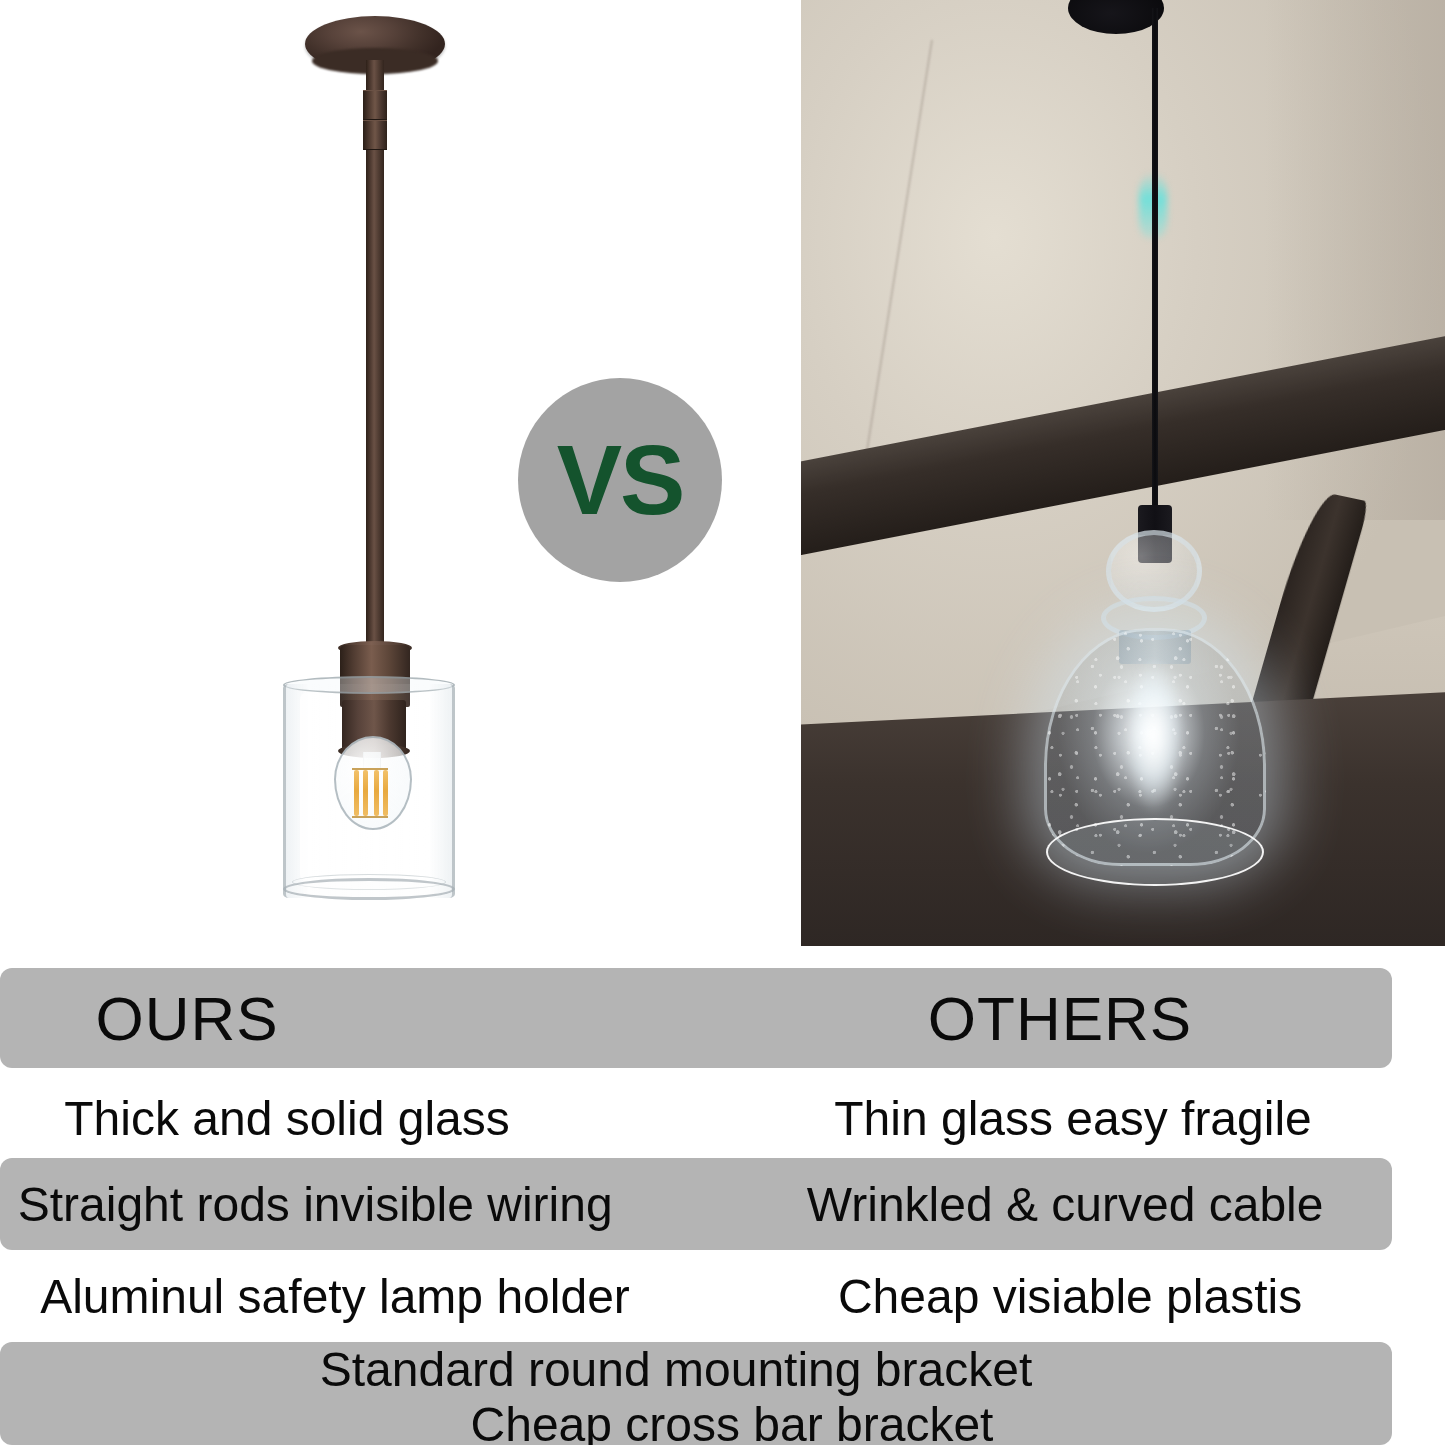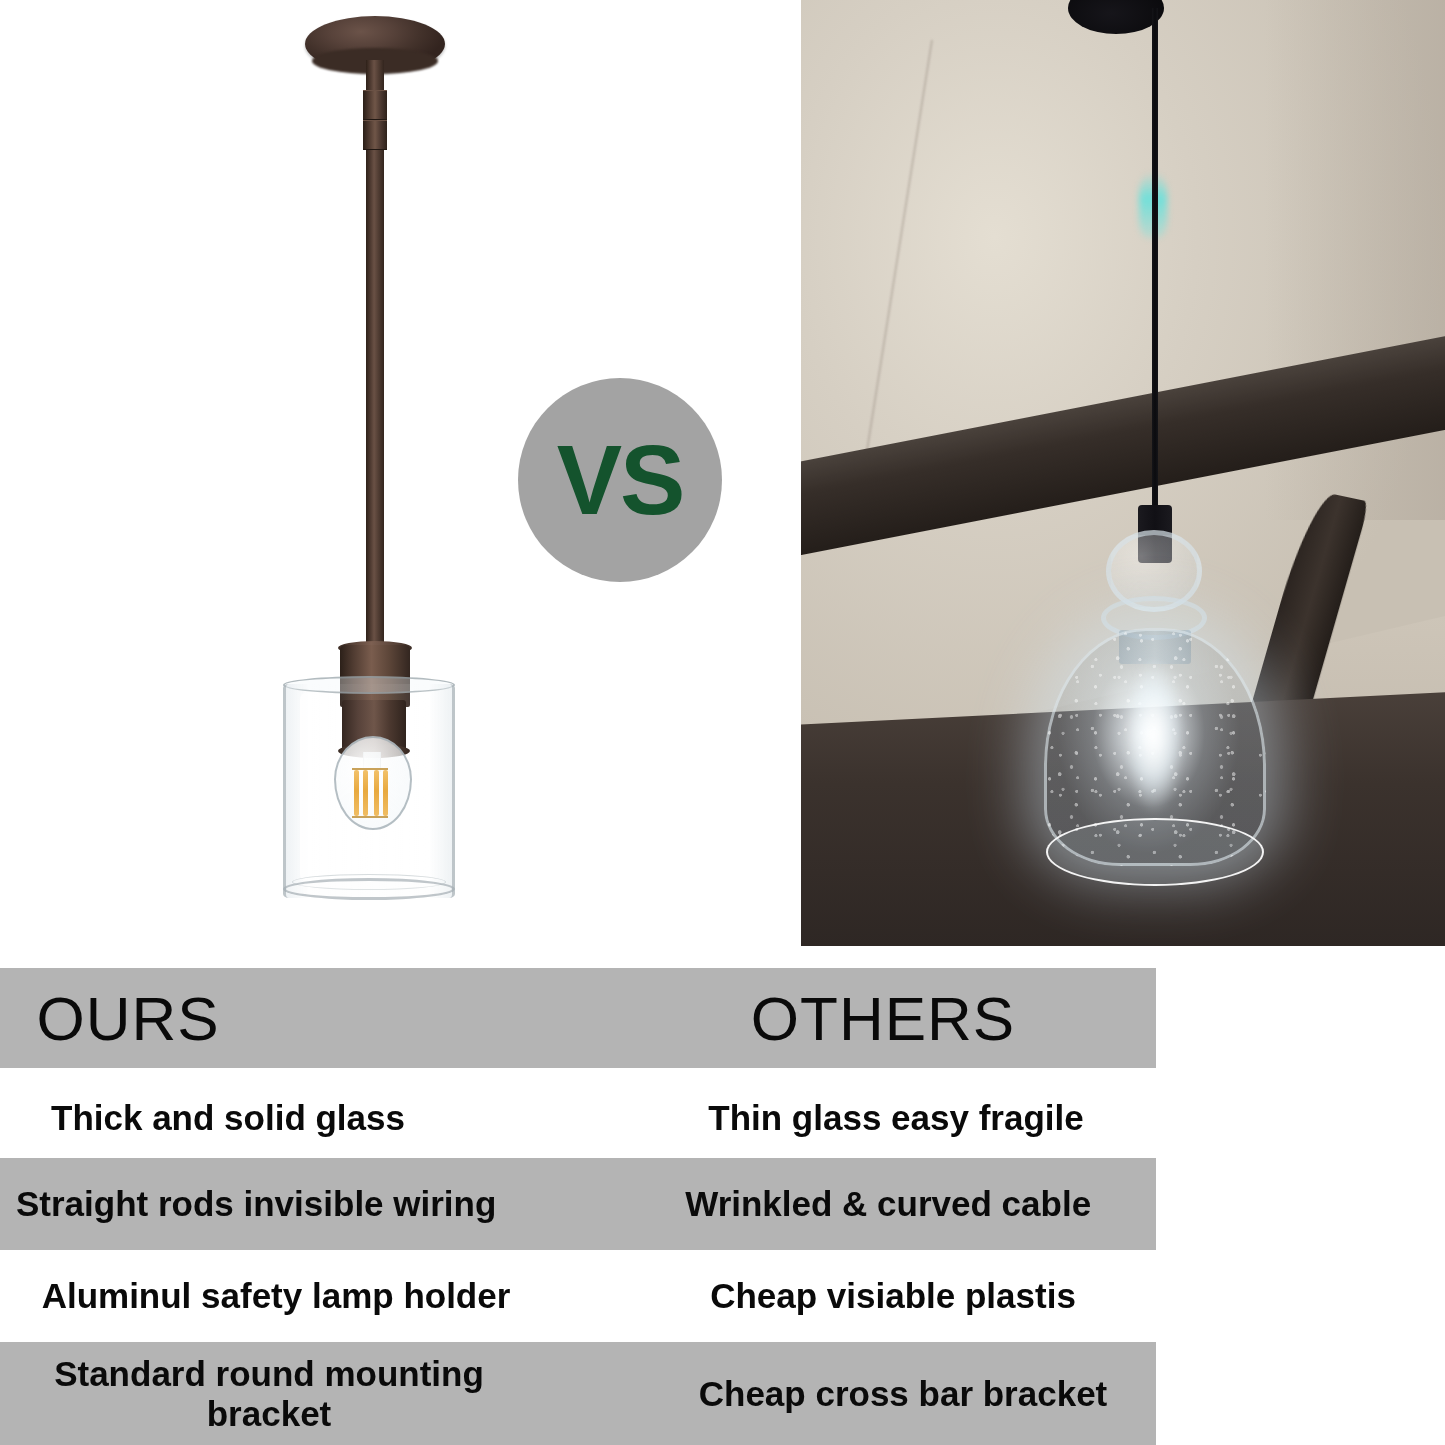--- a/index.html
+++ b/index.html
@@ -382,22 +382,23 @@
   
   .table-wrap {
     position: absolute;
     left: 0; top: 960px;
     width: 1445px;
     height: 485px;
   }
   .t-row {
     position: absolute;
     left: 0;
-    width: 1156px;
+    width: 1392px;
     display: flex;
+    border-radius: 12px;
   }
   .t-row.shaded { background: #b4b4b4; }
   .t-row.plain  { background: #ffffff; }
 
   .t-cell {
     flex: 1 1 50%;
     display: flex;
     align-items: center;
     justify-content: center;
     color: #0a0a0a;
@@ -409,27 +410,27 @@
   .header-row .t-cell {
     font-size: 62px;
     font-weight: 400;
     letter-spacing: 1px;
   }
   .header-row .cell-ours   { justify-content: center; padding-right: 330px; }
   .header-row .cell-others { justify-content: center; padding-left: 40px; }
 
   .body-row { height: 92px; }
   .body-row .t-cell {
-    font-size: 35px;
-    font-weight: 700;
+    font-size: 48px;
+    font-weight: 400;
   }
   .r1 { top: 112px; }
   .r2 { top: 198px; gap: 32px; }
   .r3 { top: 290px; }
-  .r4 { top: 382px; height: 103px; }
+  .r4 { top: 382px; height: 103px; flex-direction: column; }
 
   .r1 .cell-ours   { padding-right: 130px; }
   .r1 .cell-others { padding-left: 66px; }
   .r2 .cell-ours   { padding-right: 58px; }
   .r2 .cell-others { padding-left: 34px; }
   .r3 .cell-ours   { padding-right: 54px; padding-left: 28px; }
   .r3 .cell-others { padding-left: 60px; }
   .r4 .cell-ours   { padding-right: 48px; }
   .r4 .cell-others { padding-left: 80px; }
 </style>

